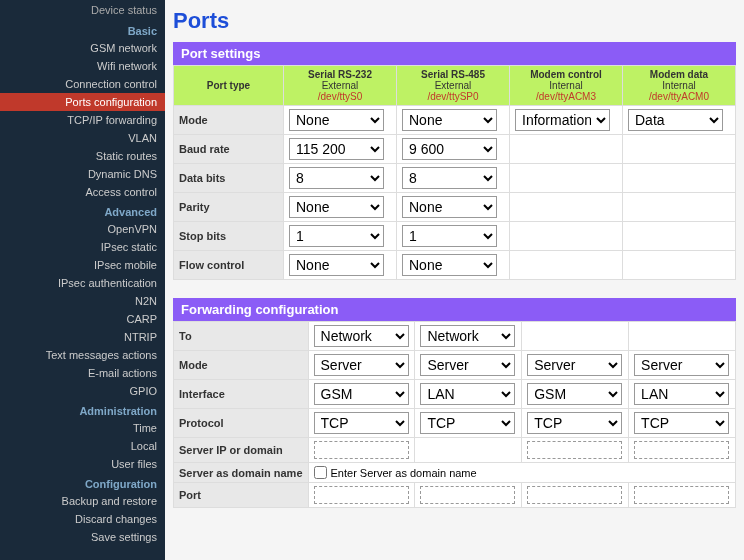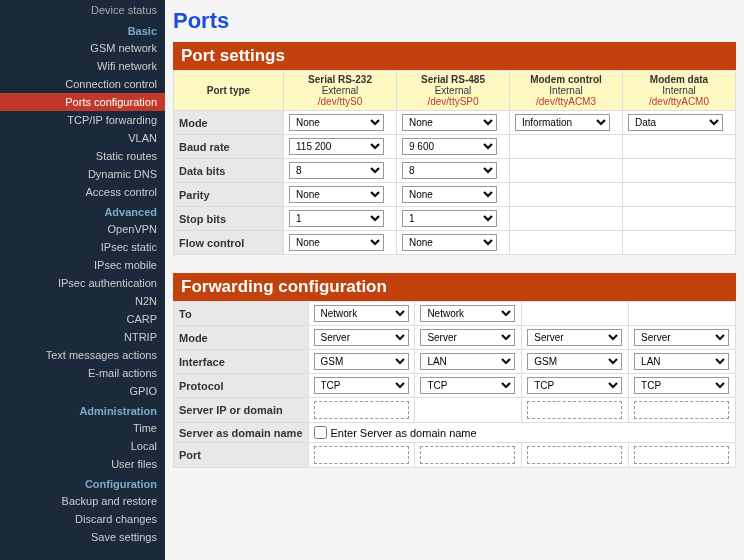--- a/index.html
+++ b/index.html
@@ -44,25 +44,25 @@
     }
     .page-title {
       font-size: 22px;
       font-weight: bold;
       color: #1d4ed8;
       margin-bottom: 8px;
     }
 
     
     .section-header {
-      background: #c2410c;
+      background: #8b5cf6;
       color: #fff;
       font-weight: bold;
       padding: 4px 8px;
-      font-size: 17px;
+      font-size: 13px;
     }
 
     
     .config-table {
       width: 100%;
       border-collapse: collapse;
       background: #fff;
       border: 1px solid #ccc;
     }
     .config-table td {
@@ -72,34 +72,34 @@
       vertical-align: middle;
     }
     .config-table .col-label {
       background: #e8e8e8;
       font-weight: bold;
       color: #333;
       width: 110px;
       white-space: nowrap;
     }
     .config-table .col-header {
-      background: #fef9c3;
+      background: #bef264;
       text-align: center;
       font-weight: bold;
       color: #333;
       font-size: 10px;
     }
     .col-header .dev-path {
       color: #c0392b;
       font-weight: normal;
     }
 
     select {
       width: 95px;
-      font-size: 10px;
+      font-size: 14px;
       padding: 1px 2px;
       border: 1px solid #999;
       background: #fff;
     }
     input[type="text"] {
       width: 95px;
       font-size: 10px;
       padding: 1px 3px;
       border: 1px dashed #999;
       background: #fff;

